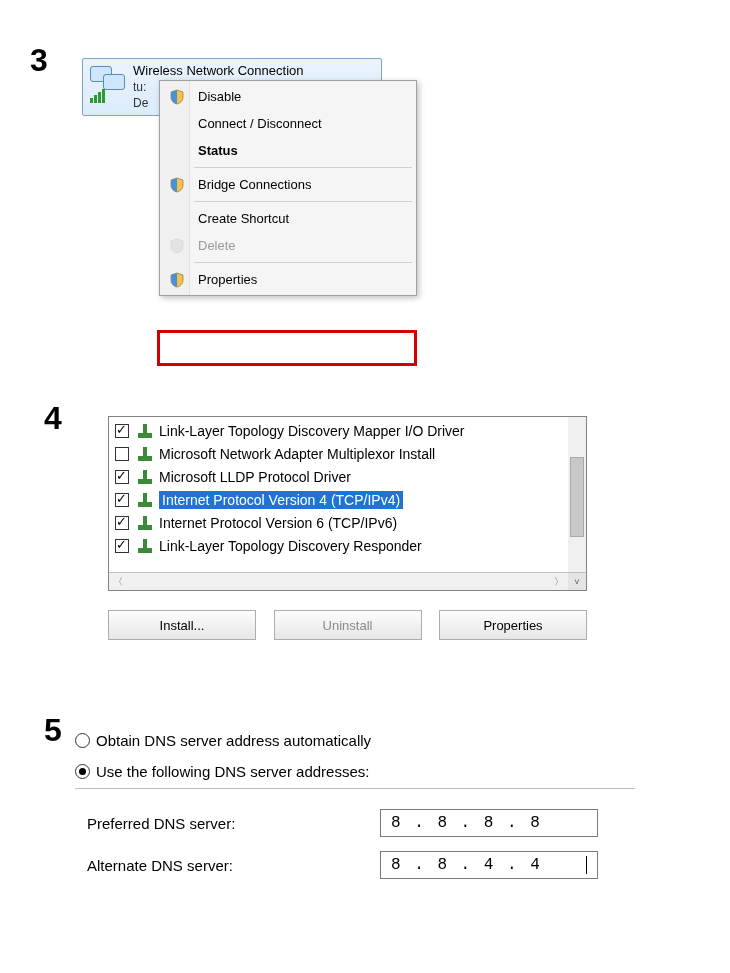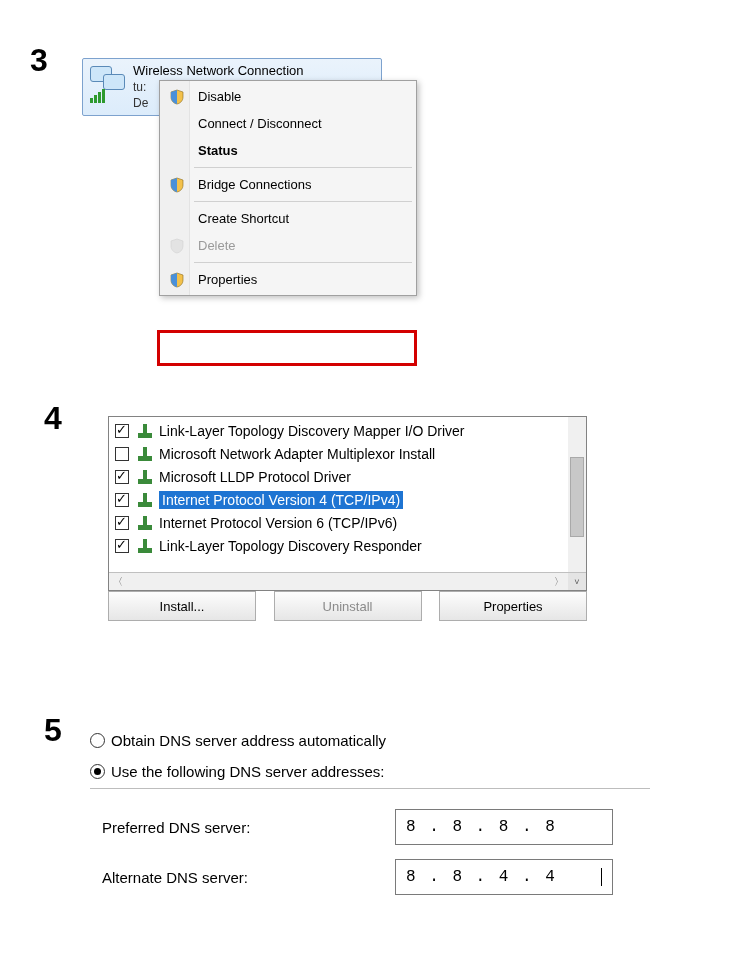--- a/index.html
+++ b/index.html
@@ -140,39 +140,39 @@
     .hscroll{
       position:absolute; left:0; right:18px; bottom:0; height:18px;
       background:#f0f0f0;
       border-top:1px solid #c0c0c0;
       display:flex; justify-content:space-between; align-items:center;
       font-size:10px; color:#555;
     }
     .hscroll span{width:18px;text-align:center;}
     .button-row {
       position:absolute;
-      left:30px; top:177px;
+      left:30px; top:196px;
       width:479px;
       display:flex;
       justify-content:space-between;
     }
     .win-btn {
       width:148px; height:30px;
       border:1px solid #adadad;
       background:linear-gradient(#fdfdfd,#e6e6e6);
       font-size:13px;
       cursor:default;
       display:flex; align-items:center; justify-content:center;
     }
     .win-btn.disabled{color:#8a8a8a;}
     
     .step5-num { left: 44px; top: 712px; }
     .panel5 {
       position:absolute;
-      left: 90px; top: 732px;
+      left: 75px; top: 732px;
       width: 560px;
       font-size:15px;
     }
     .radio-row{
       display:flex; align-items:center;
       margin-bottom:14px;
     }
     .radio-outer{
       width:15px;height:15px;border:1px solid #333;border-radius:50%;
       margin-right:6px; position:relative; background:#fff;
@@ -184,21 +184,21 @@
       border-top:1px solid #bdbdbd;
       margin-top:-6px;
       padding-top:20px;
     }
     .dns-row{
       display:flex; align-items:center;
       margin-bottom:14px;
     }
     .dns-label{ width:305px; padding-left:12px;}
     .ip-input{
-      width:218px; height:36px;
+      width:218px; height:28px;
       border:1px solid #7a7a7a;
       background:#fff;
       font-family:"Courier New",monospace;
       font-size:16px;
       letter-spacing:2px;
       display:flex; align-items:center;
       padding:0 10px;
       justify-content:space-between;
     }
     .ip-input.caret::after{

